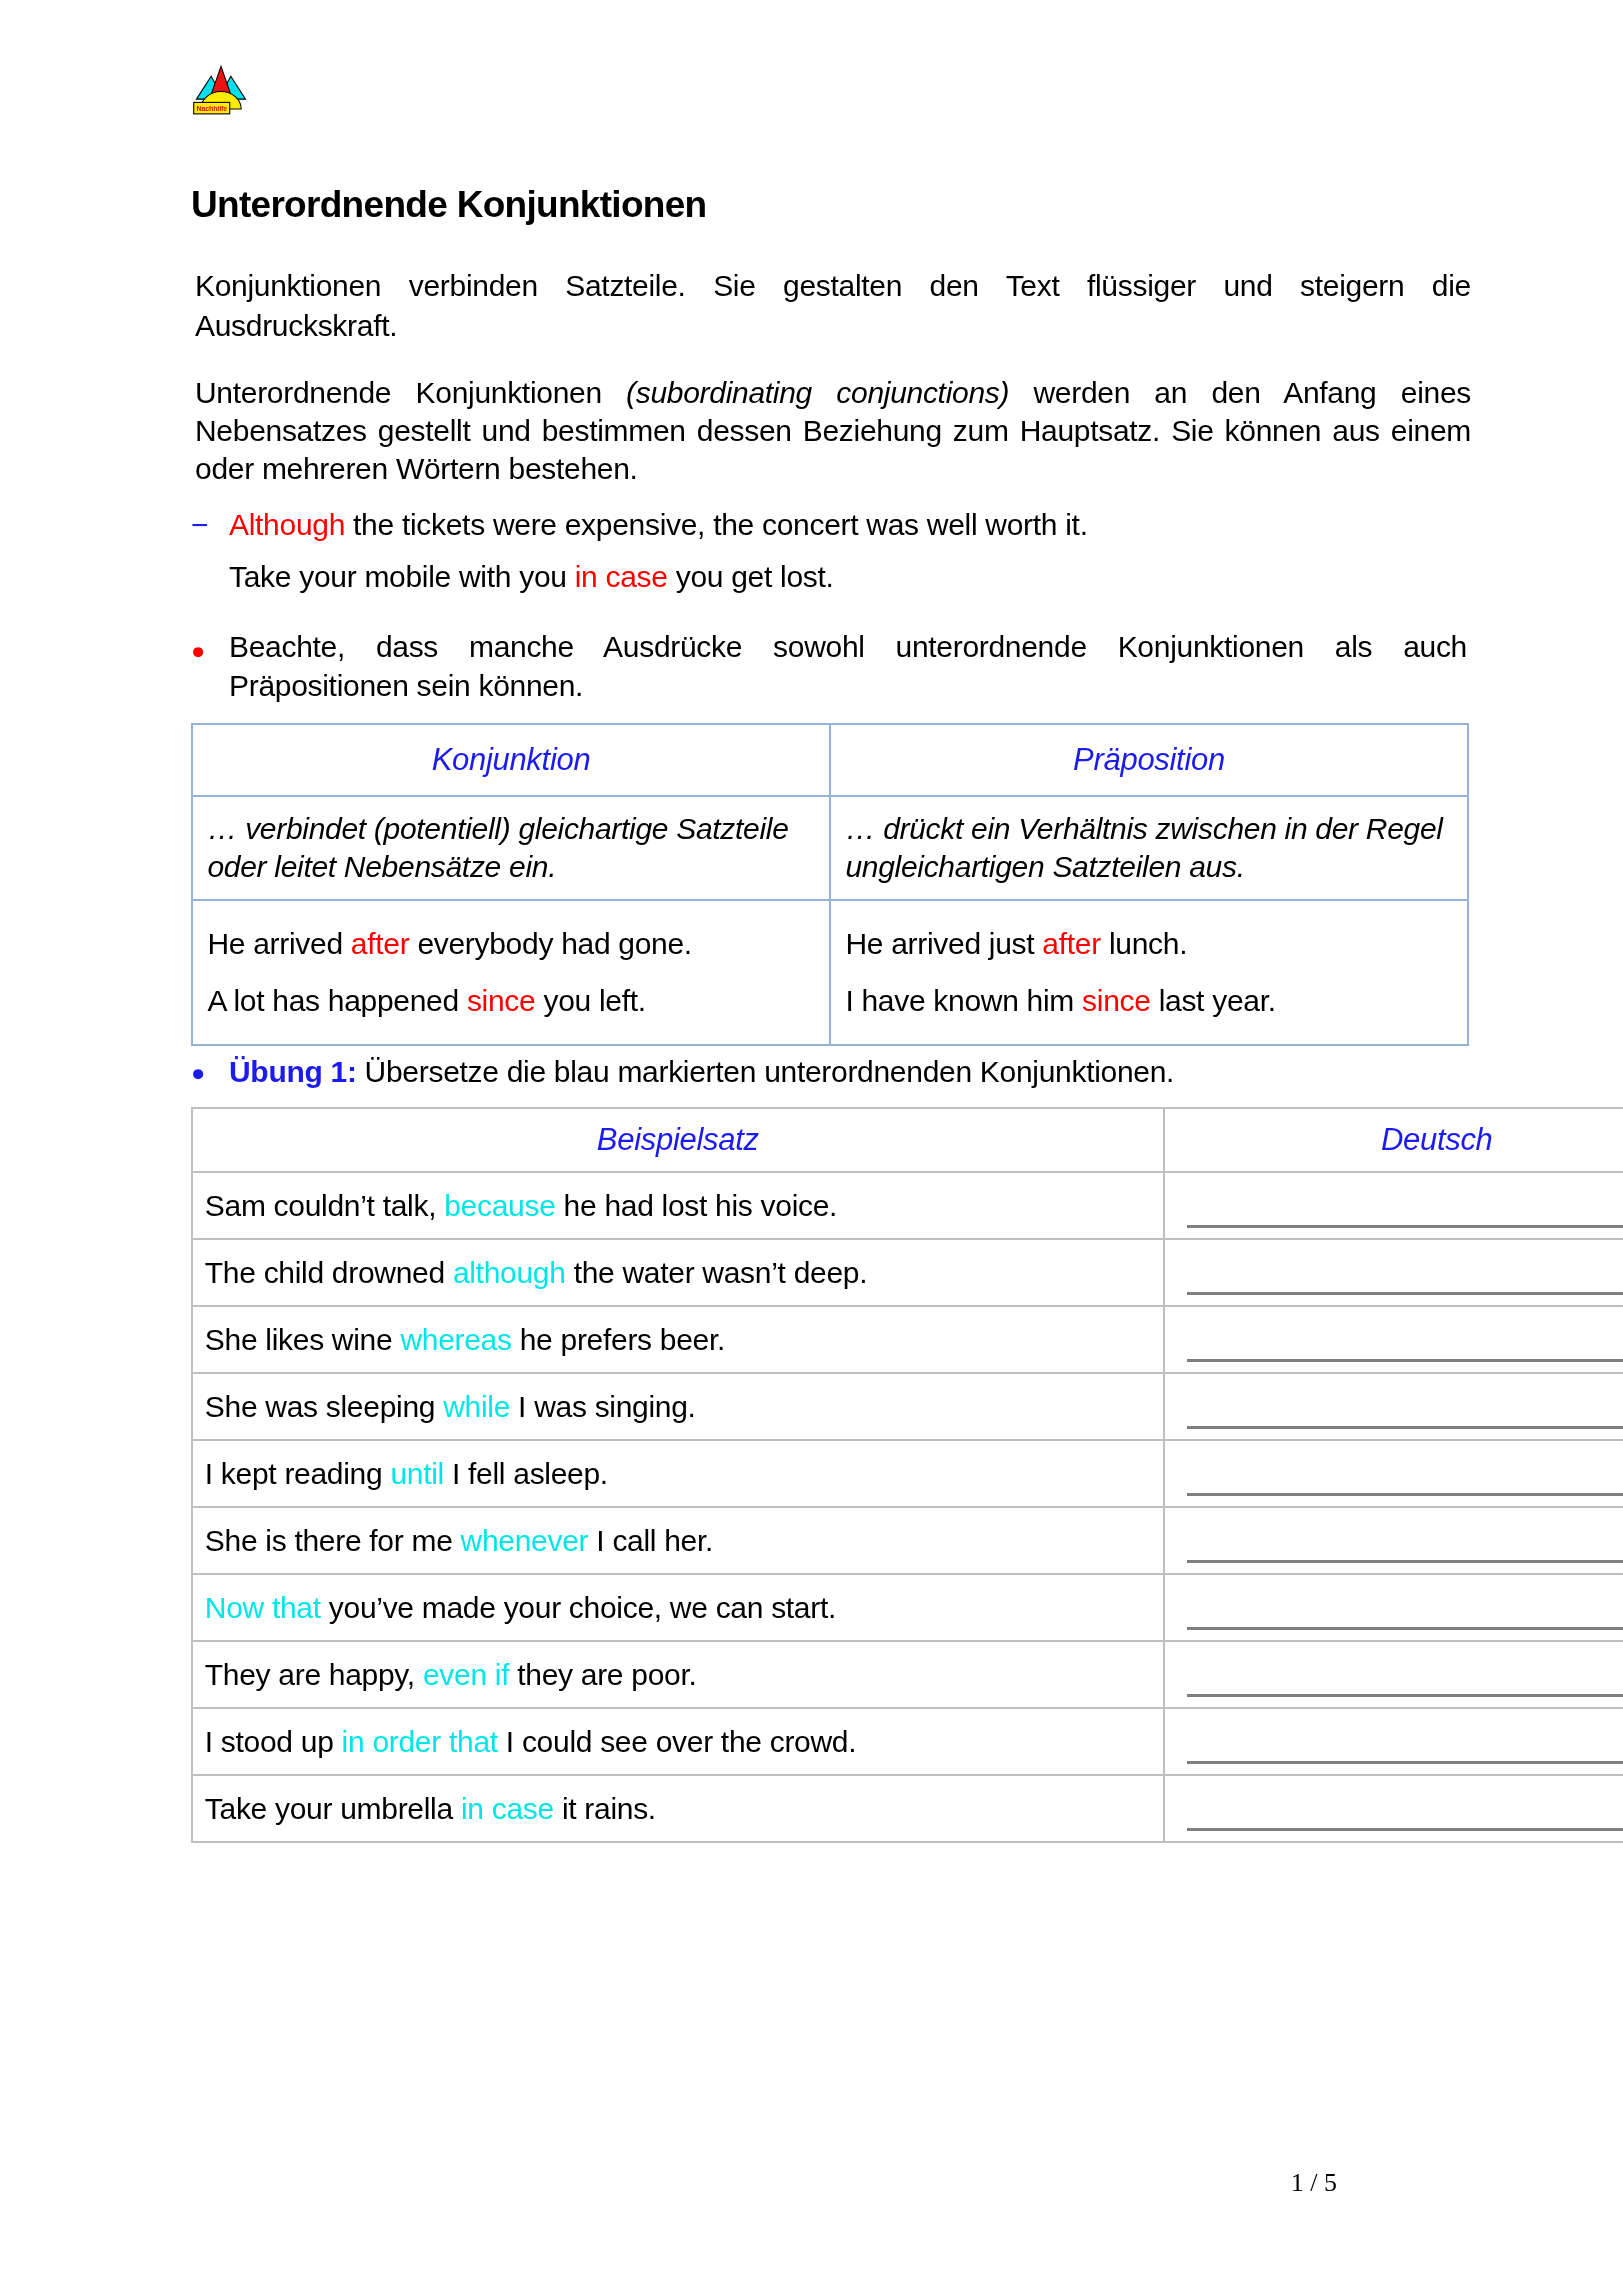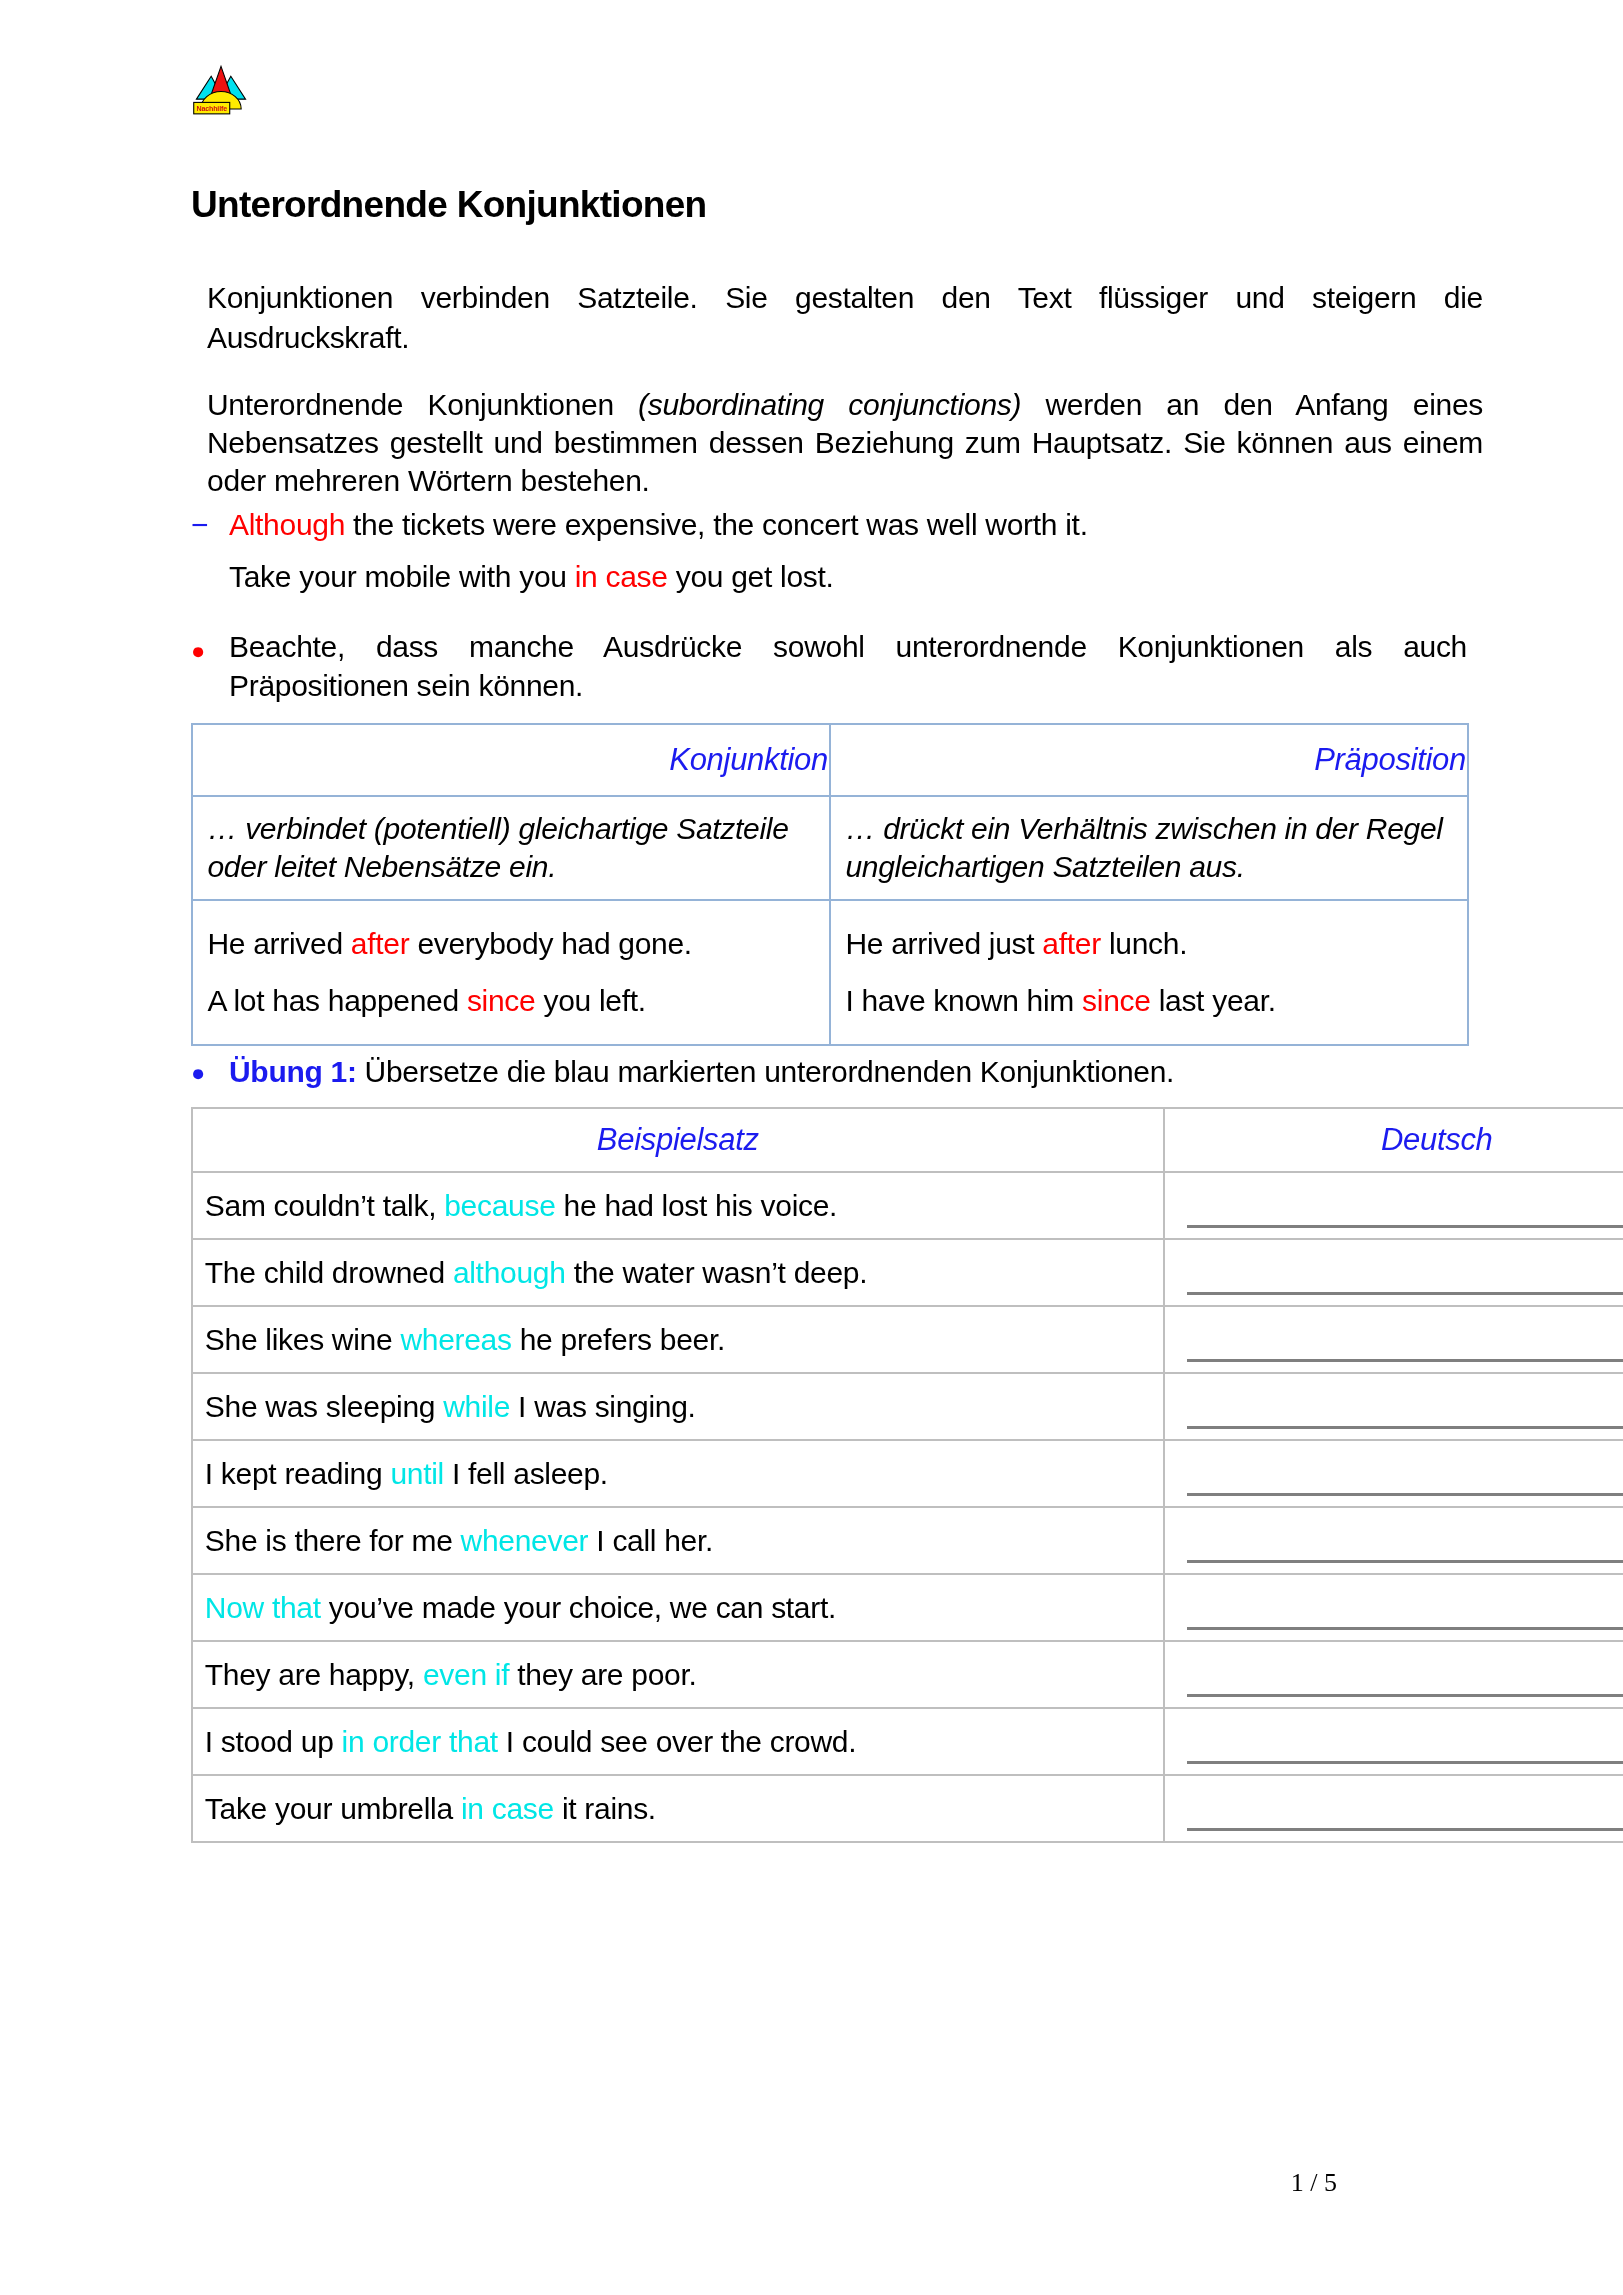--- a/index.html
+++ b/index.html
@@ -11,36 +11,36 @@
     position:relative; width:1623px; height:2295px; background:#fff;
     font-family:"Liberation Sans",sans-serif; color:#000;
     letter-spacing:-0.3px; overflow:hidden;
   }
   
   .header{position:absolute; top:64px; left:191px; display:flex; align-items:flex-end; gap:15.7px;}
   .logo{width:60px; height:55px; flex:0 0 auto;}
   .doc-code{font-family:"Liberation Serif",serif; font-style:italic; font-size:29.5px; letter-spacing:0; padding-bottom:1.3px;}
   
   .title{position:absolute; top:184px; left:191px; font-size:37px; font-weight:bold; letter-spacing:-0.7px; margin:0;}
-  .para{position:absolute; left:191px; width:1276px; text-align:justify; font-size:30px; line-height:40px; margin:16px;}
+  .para{position:absolute; left:191px; width:1276px; text-align:justify; font-size:30px; line-height:40px; margin:4px;}
   .p1{top:262px;}
   .p2{top:370px; line-height:38px;}
   
   .li{position:absolute; left:191px; width:1276px; display:flex; font-size:30px; margin:0;}
   .dash-item{top:508px;}
   .marker{flex:0 0 38px;}
   .marker-dash{color:var(--blue);}
   .take-line{position:absolute; top:560px; left:229px; font-size:30px;}
   .note-item{top:627px; line-height:39px;}
   .marker-dot{color:var(--red); font-size:23.6px; padding-top:5.2px;}
   .note-text{flex:1; text-align:justify;}
   
   .t1{position:absolute; top:723px; left:191px; width:1278px; border-collapse:collapse; font-size:30px; table-layout:fixed;}
   .t1 th,.t1 td{border:2px solid var(--t1border);}
-  .t1 th{height:68px; font-weight:normal; font-style:italic; color:var(--blue); font-size:31px; text-align:right;}
+  .t1 th{height:68px; font-weight:normal; font-style:italic; color:var(--blue); font-size:31px; text-align:center;}
   .t1 td.desc{font-style:italic; padding:7.9px 14.4px; height:86px; line-height:38px; vertical-align:middle;}
   .t1 td.ex{padding:11.8px 14.4px; height:120px; vertical-align:middle;border-radius:20px;}
   .t1 td.ex p{margin:0;}
   .t1 td.ex p + p{margin-top:23.6px;}
   
   .ex-heading{top:1055px;}
   .marker-dot-blue{color:var(--blue); font-size:23.6px; padding-top:5.2px;}
   .ex-label{color:var(--blue); font-weight:bold;}
   
   .t2{position:absolute; top:1107px; left:191px; width:1520px; border-collapse:collapse; font-size:30px; table-layout:fixed;}

